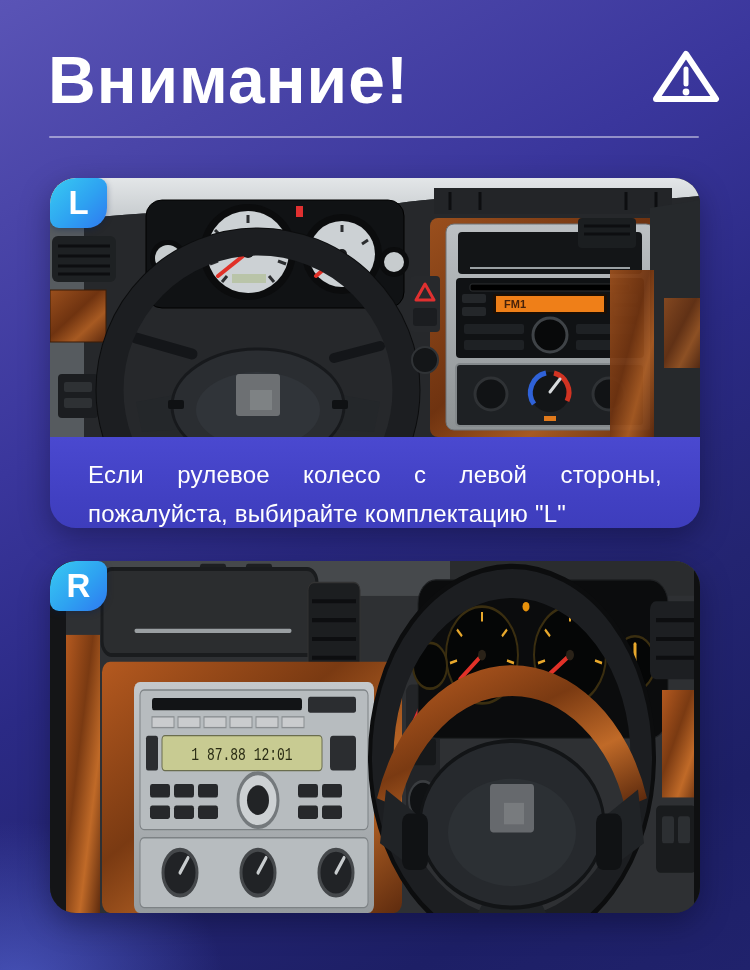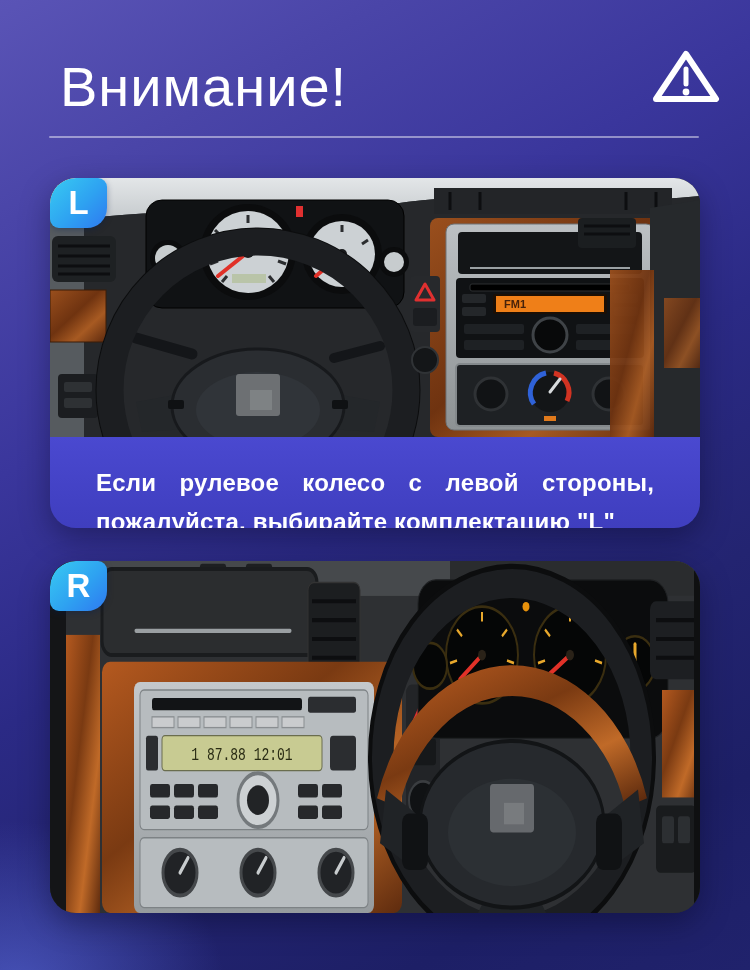--- a/index.html
+++ b/index.html
@@ -4,22 +4,22 @@
 <style>
   html,body{margin:0;padding:0;background:#111;}
   .page{
     position:relative; width:750px; height:970px; overflow:hidden;
     font-family:"Liberation Sans", sans-serif; color:#fff;
     background:
       radial-gradient(300px 240px at 2% 102%, rgba(100,120,242,.55), rgba(100,120,242,0) 70%),
       linear-gradient(150deg,#5a54b6 0%, #4a45a8 16%, #3a369c 34%, #2b2a85 52%, #232471 70%, #1d1f66 86%, #20226c 100%);
   }
   .page-title{
-    position:absolute; left:48px; top:42px; margin:12px;
-    font-size:56px; font-weight:normal; letter-spacing:1px;
+    position:absolute; left:48px; top:42px; margin:0;
+    font-size:66px; font-weight:bold; letter-spacing:1px;
   }
   .warn-icon{ position:absolute; left:650px; top:48px; }
   .divider{
     position:absolute; left:49px; top:136px; width:650px; height:2px;
     background:rgba(255,255,255,.45); border-radius:2px;
   }
   .card{
     position:absolute; left:50px; width:650px; border-radius:26px;
     overflow:hidden; display:flex; flex-direction:column;
     box-shadow:0 10px 30px rgba(0,0,20,.35);
@@ -35,21 +35,21 @@
     display:flex; align-items:center; justify-content:center;
     font-size:33px; font-weight:bold; color:#fff;
     box-shadow:0 2px 6px rgba(0,30,80,.35);
   }
   .caption{
     flex:0 0 91px; box-sizing:border-box;
     background:linear-gradient(180deg,#4a49d0 0%, #4140c2 60%, #3c3cba 100%);
     padding:10px 30px 0 30px;
   }
   .caption p{
-    margin:16px; font-size:24px; font-weight:bold; letter-spacing:.2px;
+    margin:8px; font-size:24px; font-weight:normal; letter-spacing:.2px;
     line-height:39px; text-align:justify;
   }
   
   .slat{ stroke:#0d0e10; stroke-width:3; }
 </style>
 </head>
 <body>
 
 <div class="page">
 

